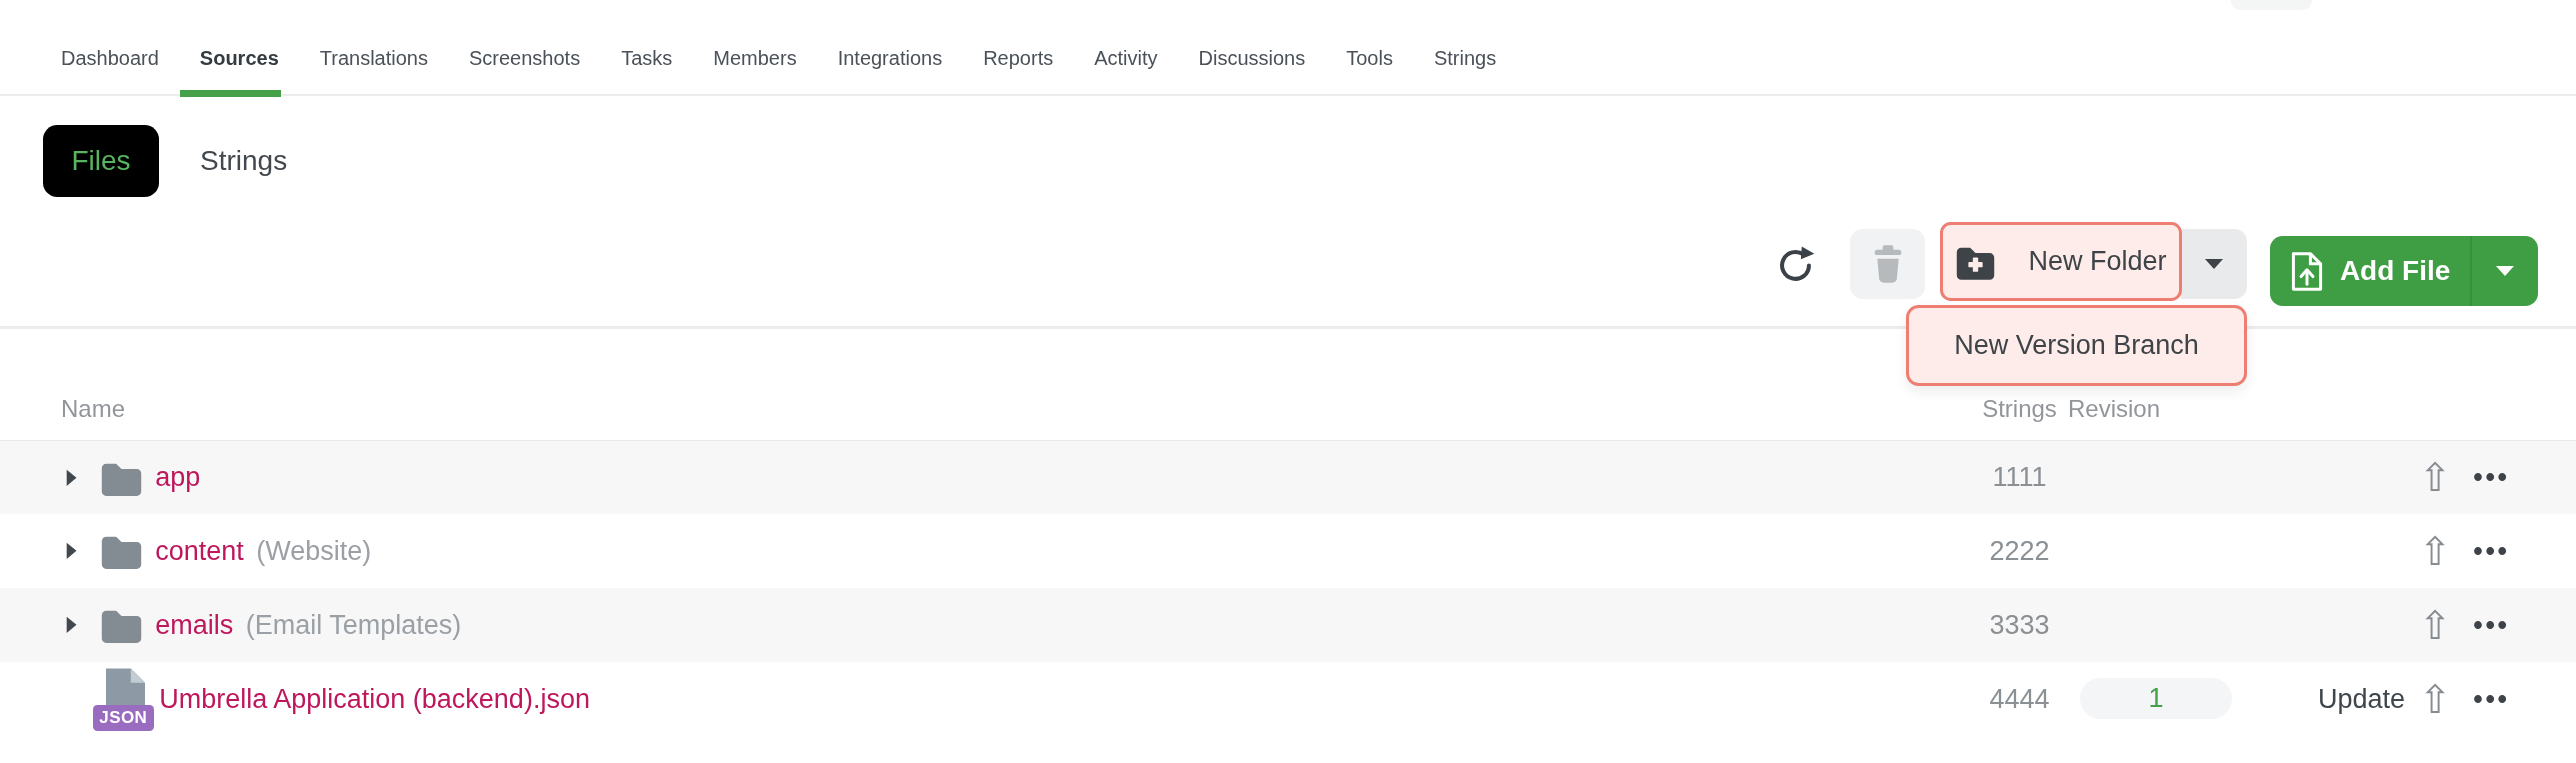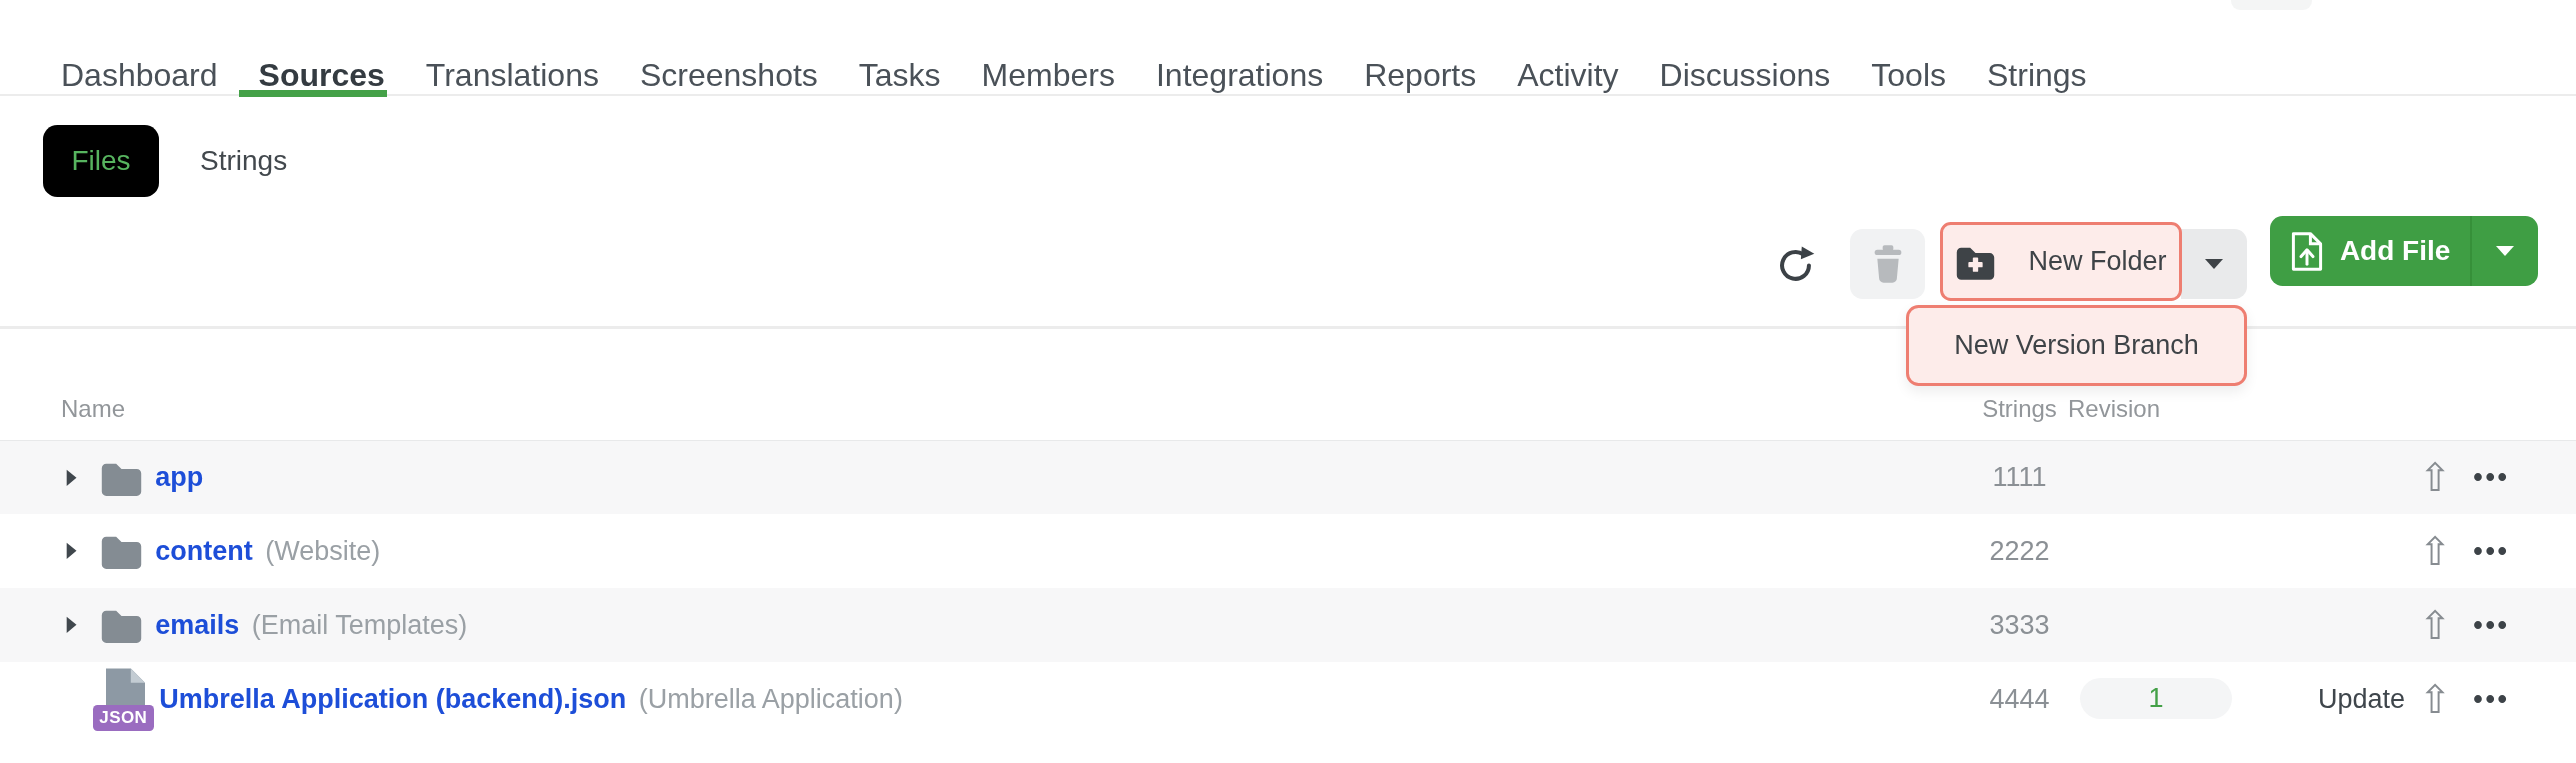--- a/index.html
+++ b/index.html
@@ -4,21 +4,21 @@
 <style>
   * { margin:0; padding:0; box-sizing:border-box; }
   html,body { background:#fff; }
   body { font-family:"Liberation Sans", sans-serif; }
   .page { position:relative; width:2576px; height:764px; background:#fff; overflow:hidden; }
 
   
   .topnav { position:absolute; top:0; left:0; width:2576px; height:96px;
             display:flex; align-items:flex-end; gap:41px; padding-left:61px;
             border-bottom:2.7px solid #ececec; }
-  .nav-item { font-size:32px; color:#4a5158; position:relative; cursor:pointer; white-space:nowrap; }
+  .nav-item { font-size:20px; color:#4a5158; padding-bottom:24px; position:relative; cursor:pointer; white-space:nowrap; }
   .nav-item.active { color:#343b41; font-weight:700; }
   .nav-item.active::after { content:""; position:absolute; left:-19.7px; right:-1.8px; bottom:-2.7px;
             height:7.2px; background:#44a148; }
 
   
   .top-artifact { position:absolute; left:2231px; top:0; width:81px; height:9.8px;
             background:#f2f3f3; border-radius:0 0 9px 9px; opacity:.85; }
 
   
   .view-tabs { position:absolute; top:125px; left:43px; display:flex; align-items:center; }
@@ -37,21 +37,21 @@
   .trash-btn { position:absolute; left:1850px; top:229px; width:75px; height:70px; border:none;
             border-radius:12.5px; background:#f1f2f3; display:flex; align-items:center; justify-content:center; cursor:pointer; }
 
   .nf-caret-seg { position:absolute; left:2181px; top:229px; width:66px; height:70px;
             background:#e9eaeb; border-radius:0 12.5px 12.5px 0; display:flex; align-items:center; justify-content:center; cursor:pointer; }
   .nf-main { position:absolute; left:1940px; top:222px; width:242px; height:79px;
             background:#fdecea; border:3.6px solid #ee7e71; border-radius:10.7px;
             display:flex; align-items:center; justify-content:center; gap:32px; cursor:pointer; }
   .nf-label { font-size:27px; color:#3e4347; white-space:nowrap; }
 
-  .add-file-btn { position:absolute; left:2270px; top:216px; width:268px; height:70px;
+  .add-file-btn { position:absolute; left:2270px; top:236px; width:268px; height:70px;
             background:#3f9e44; border-radius:12.5px; display:flex; align-items:stretch; cursor:pointer; border:none; }
   .af-main { flex:1; display:flex; align-items:center; justify-content:center; gap:16px; }
   .af-label { color:#fff; font-size:28px; font-weight:700; white-space:nowrap; }
   .af-divider { width:1.8px; background:#369039; }
   .af-caret-seg { width:66px; display:flex; align-items:center; justify-content:center; }
 
   .caret-down { width:0; height:0; border-left:9px solid transparent; border-right:9px solid transparent; border-top:10.7px solid #3e4347; }
   .caret-down.white { border-top-color:#fff; }
 
   .toolbar-divider { position:absolute; top:326px; left:0; width:2576px; height:2.7px; background:#ececec; }
@@ -67,21 +67,21 @@
   .th-name { left:61px; }
   .th-strings { left:1930px; width:179px; text-align:center; }
   .th-revision { left:2068px; width:179px; text-align:left; }
 
   .rows { position:absolute; top:440px; left:0; width:2576px; }
   .row { position:relative; height:74px; display:flex; align-items:center; padding-left:64px; }
   .row.alt { background:#f7f7f8; }
   .row.first { border-top:1.8px solid #e8e9ea; }
   .chevron { width:16px; margin-right:19.7px; display:flex; align-items:center; cursor:pointer; }
   .folder-ic { margin-right:12.5px; display:flex; align-items:center; }
-  .row-name { font-size:27px; color:#1d4ed8; cursor:pointer;font-weight:bold; }
+  .row-name { font-size:27px; color:#be185d; cursor:pointer; }
   .row-note { font-size:27px; color:#9aa0a5; margin-left:12.5px; }
 
   .row.file { padding-left:93px; }
   .file-ic-wrap { position:relative; width:59px; height:63px; margin-right:7.2px; flex:0 0 auto; }
   .file-badge { position:absolute; left:0; bottom:0; background:#9a6cc0; color:#fff; font-size:17px;
             font-weight:700; padding:2.7px 6.3px; border-radius:4.5px; letter-spacing:0.4px; }
 
   .cell-strings { position:absolute; left:1930px; width:179px; text-align:center; font-size:27px; color:#8b9095; }
   .rev-badge { position:absolute; left:2080px; top:16px; width:152px; height:41px; border-radius:21.5px;
             background:#f4f5f6; color:#43a047; font-size:27px; display:flex; align-items:center; justify-content:center; cursor:pointer; }
@@ -238,21 +238,20 @@
 
     <div class="row file">
       <span class="file-ic-wrap">
         <svg width="39" height="47" viewBox="0 0 44 52" style="position:absolute;left:12.5px;top:0;">
           <polygon points="0,0 28,0 44,16 44,52 0,52" fill="#8d99a4"></polygon>
           <polygon points="28,0 44,16 28,16" fill="#c3ccd3"></polygon>
         </svg>
         <span class="file-badge">JSON</span>
       </span>
       <span class="row-name">Umbrella Application (backend).json</span>
-      <span class="row-note">(Umbrella Application)</span>
       <span class="cell-strings">4444</span>
       <span class="rev-badge">1</span>
       <span class="cell-update">Update</span>
       <span class="cell-upload">⇧</span>
       <span class="cell-menu">•••</span>
     </div>
 
   </div>
 </div>
 

